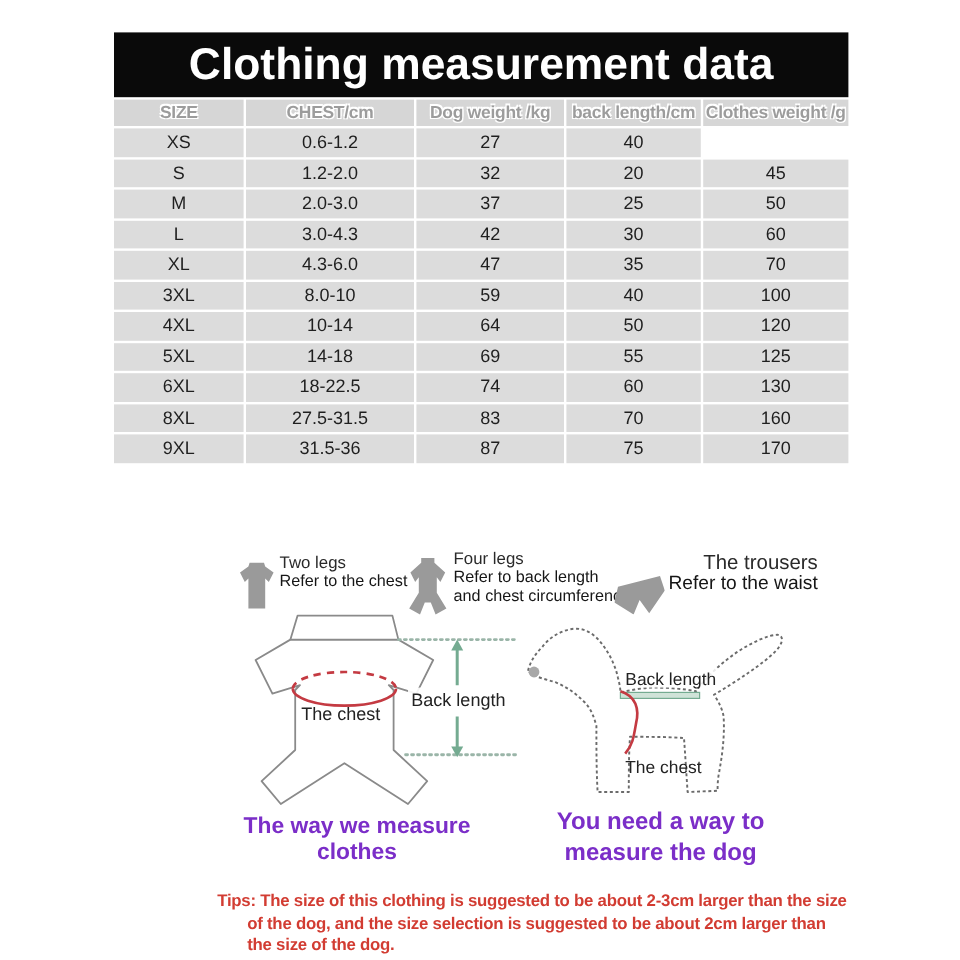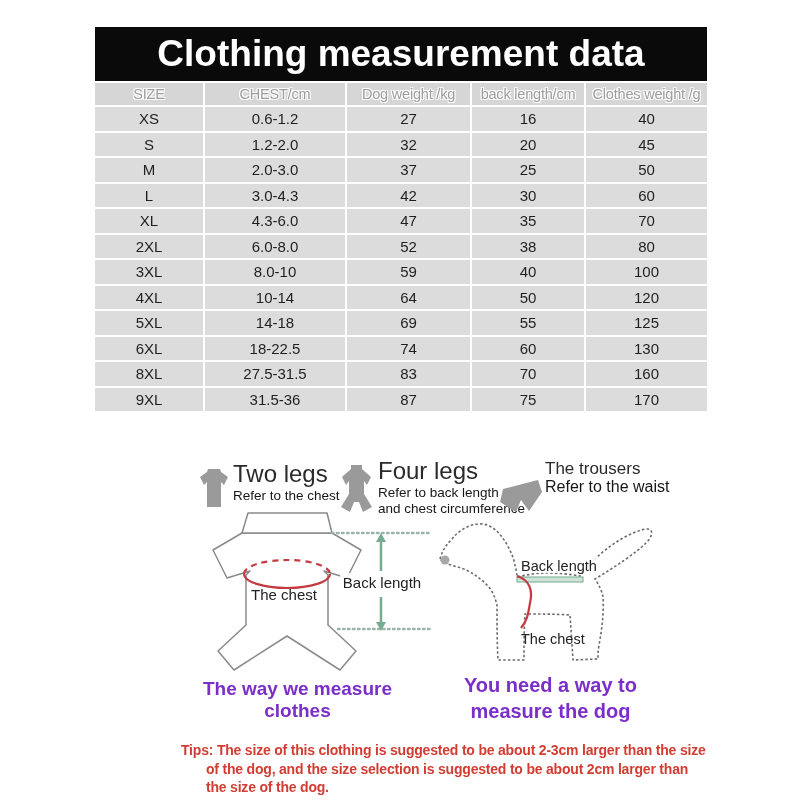--- a/index.html
+++ b/index.html
@@ -26,35 +26,35 @@
     display:grid; grid-template-columns:108px 140px 123px 112px 121px;
     column-gap:2px; margin-bottom:2px;
   }
   .cell {
     background:var(--cell_bg,#dcdcdc); height:23.5px;
     display:flex; align-items:center; justify-content:center;
     font-size:15px; color:#1f1f1f; white-space:nowrap;
   }
   .thead .cell {
     background:var(--header_bg,#d6d6d6); height:22px;
-    font-weight:normal; font-size:14.5px; color:#9c9c9c; letter-spacing:-0.2px;
+    font-weight:bold; font-size:14.5px; color:#9c9c9c; letter-spacing:-0.2px;
     text-shadow:-1px -1px 0 #fff, 1px -1px 0 #fff, -1px 1px 0 #fff, 1px 1px 0 #fff;
   }
 
   
   .legend-item { position:absolute; display:flex; gap:3px; }
   .legend-icon { flex:none; }
   .legend-icon svg { display:block; fill:var(--icon_gray,#9a9a9a); }
-  .legend-title { font-size:24px; color:#2a2a2a; white-space:nowrap; }
+  .legend-title { font-size:14px; color:#2a2a2a; white-space:nowrap; }
   .legend-sub { font-size:13.5px; line-height:15.5px; color:#161616; white-space:nowrap; }
   #legend-two { left:198px; top:460px; }
   #legend-two .legend-icon { margin-top:8px; }
   #legend-four { left:338px; top:457px; }
   #legend-four .legend-icon { margin-top:7px; }
-  #legend-trousers { left:500px; top:459px; }
+  #legend-trousers { left:512px; top:459px;text-align:right; }
   #legend-trousers .legend-icon { margin-top:20px; }
   #legend-trousers .legend-title, #legend-trousers .legend-sub { font-size:16px; }
   #legend-trousers .legend-title { font-size:17px; }
 
   
   .diagram { position:absolute; }
   #clothes-diagram { left:180px; top:503px; }
   #dog-diagram { left:430px; top:497px; }
   .outline { fill:#ffffff; stroke:#8a8a8a; stroke-width:1.5; stroke-linejoin:round; }
   .dog-outline { fill:#ffffff; stroke:#6b6b6b; stroke-width:1.6; stroke-dasharray:2.5 2.2; stroke-linejoin:round; }
@@ -92,21 +92,20 @@
       <div class="cell">Dog weight /kg</div>
       <div class="cell">back length/cm</div>
       <div class="cell">Clothes weight /g</div>
     </div>
     <div>
 
         <div class="trow">
           <div class="cell">XS</div>
           <div class="cell">0.6-1.2</div>
           <div class="cell">27</div>
-          <div class="cell">16</div>
           <div class="cell">40</div>
         </div>
 
         <div class="trow">
           <div class="cell">S</div>
           <div class="cell">1.2-2.0</div>
           <div class="cell">32</div>
           <div class="cell">20</div>
           <div class="cell">45</div>
         </div>
@@ -128,27 +127,20 @@
         </div>
 
         <div class="trow">
           <div class="cell">XL</div>
           <div class="cell">4.3-6.0</div>
           <div class="cell">47</div>
           <div class="cell">35</div>
           <div class="cell">70</div>
         </div>
 
-        <div class="trow">
-          <div class="cell">2XL</div>
-          <div class="cell">6.0-8.0</div>
-          <div class="cell">52</div>
-          <div class="cell">38</div>
-          <div class="cell">80</div>
-        </div>
 
         <div class="trow">
           <div class="cell">3XL</div>
           <div class="cell">8.0-10</div>
           <div class="cell">59</div>
           <div class="cell">40</div>
           <div class="cell">100</div>
         </div>
 
         <div class="trow">

